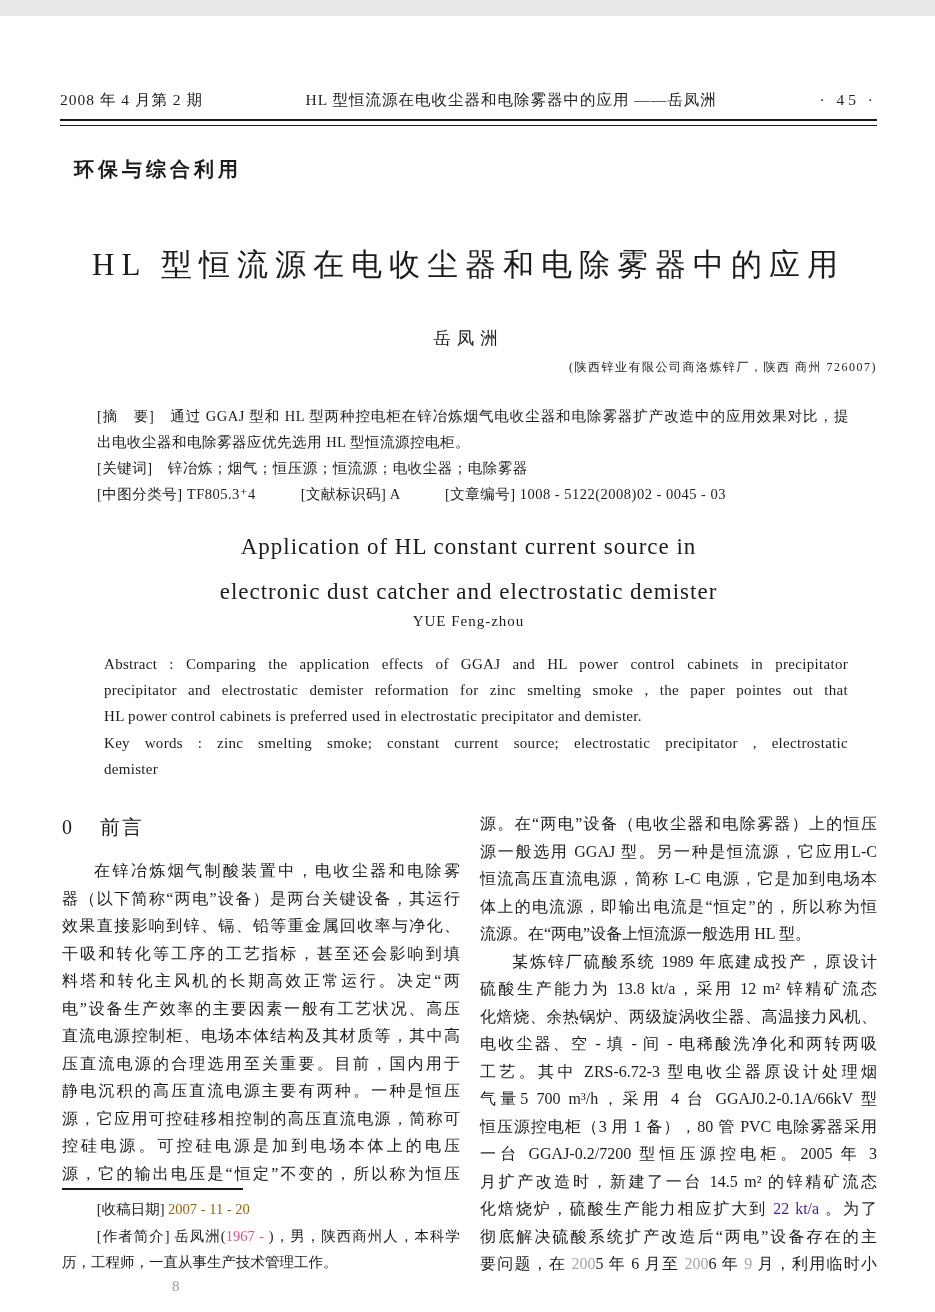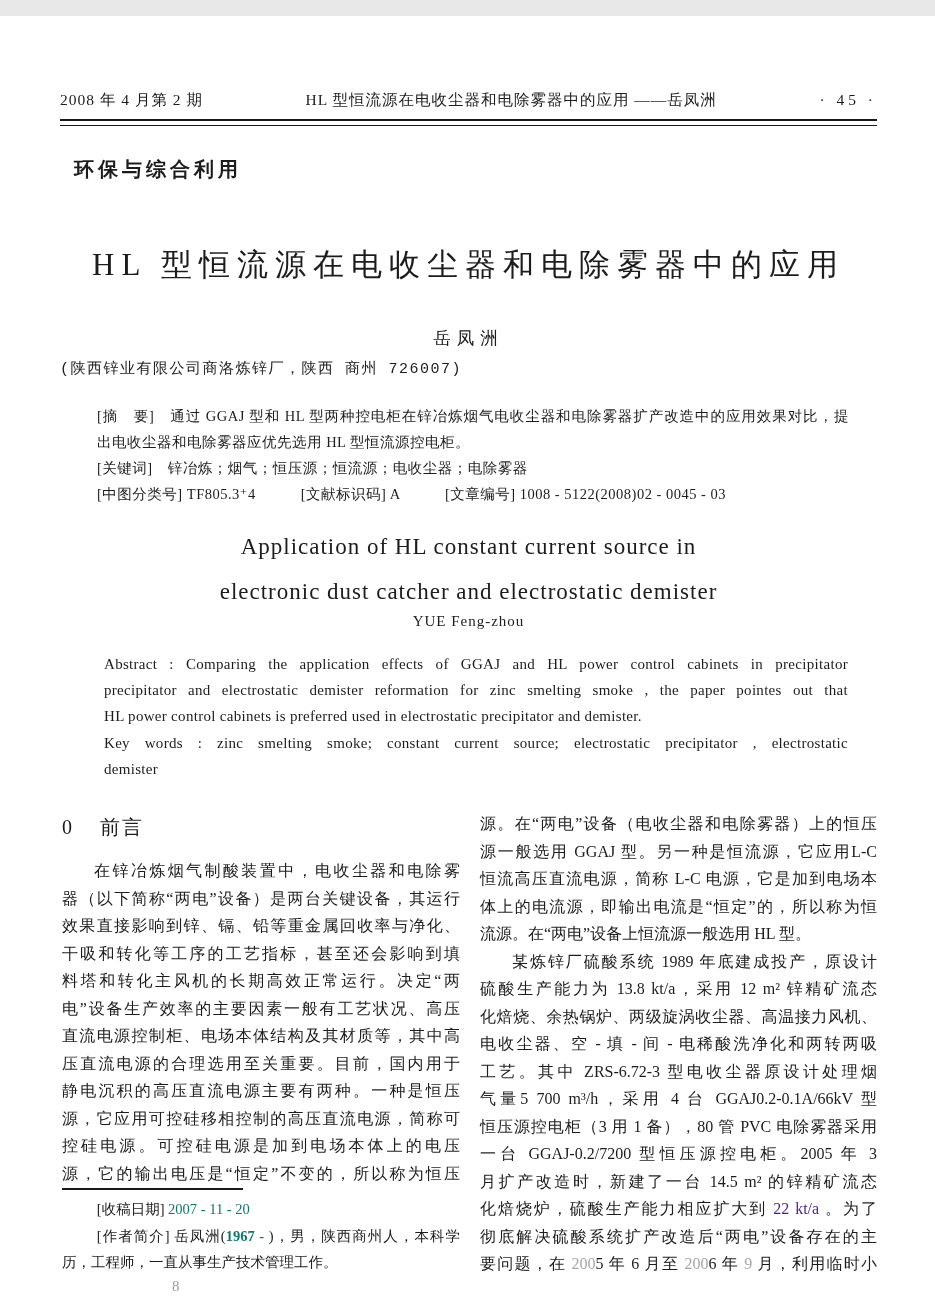--- a/index.html
+++ b/index.html
@@ -29,21 +29,21 @@
   .title-cn {
     position:absolute; top:228px; left:60px; width:817px;
     text-align:center; font-size:31px; letter-spacing:7px; white-space:nowrap;
   }
   .author-cn {
     position:absolute; top:310px; left:60px; width:817px;
     text-align:center; font-size:17.5px; letter-spacing:6px;
   }
   .affiliation {
     position:absolute; top:343px; left:60px; width:817px;
-    text-align:left; font-size:15px; letter-spacing:1.5px;font-family:Liberation Mono, monospace;
+    text-align:right; font-size:12px; letter-spacing:1.5px;
   }
   .abstract-cn {
     position:absolute; top:387px; left:97px; width:752px;
     font-size:14.5px; line-height:26px; letter-spacing:0.5px;
   }
   .title-en {
     position:absolute; top:508px; left:60px; width:817px;
     text-align:center; font-size:23px; line-height:45px; letter-spacing:1px;
   }
   .author-en {
@@ -153,20 +153,20 @@
       <div class="tline"><span>恒压源控电柜（3 用 1 备），80 管 PVC 电除雾器采用</span></div>
       <div class="tline"><span>一台 GGAJ-0.2/7200 型恒压源控电柜。2005 年 3</span></div>
       <div class="tline"><span>月扩产改造时，新建了一台 14.5 m² 的锌精矿流态</span></div>
       <div class="tline"><span>化焙烧炉，硫酸生产能力相应扩大到 </span><span style="color: #4c1d95;">22 kt/a</span><span> 。为了</span></div>
       <div class="tline"><span>彻底解决硫酸系统扩产改造后“两电”设备存在的主</span></div>
       <div class="tline"><span>要问题，在 </span><span style="color: rgb(166, 166, 166);">200</span><span>5 年 6 月至 </span><span style="color: rgb(166, 166, 166);">200</span><span>6 年 </span><span style="color: rgb(166, 166, 166);">9</span><span> 月，利用临时小</span></div>
     </div>
 
   <div class="fn-rule"></div>
   <div class="footnotes">
-      <div class="tline end ind"><span>[收稿日期] </span><span style="color: #0f766e;">2007 - 11 - 20</span></div>
-      <div class="tline ind"><span>[作者简介] 岳凤洲(</span><span style="color: #0f766e; font-weight: bold;">1967 - </span><span>)，男，陕西商州人，本科学</span></div>
+      <div class="tline end ind"><span>[收稿日期] </span><span style="color: #a16207;">2007 - 11 - 20</span></div>
+      <div class="tline ind"><span>[作者简介] 岳凤洲(</span><span style="color: #ec4899;">1967 - </span><span>)，男，陕西商州人，本科学</span></div>
       <div class="tline end"><span>历，工程师，一直从事生产技术管理工作。</span></div>
     </div>
 
   <div class="page-num">8</div>
 
 </div>
 
 </body></html>

